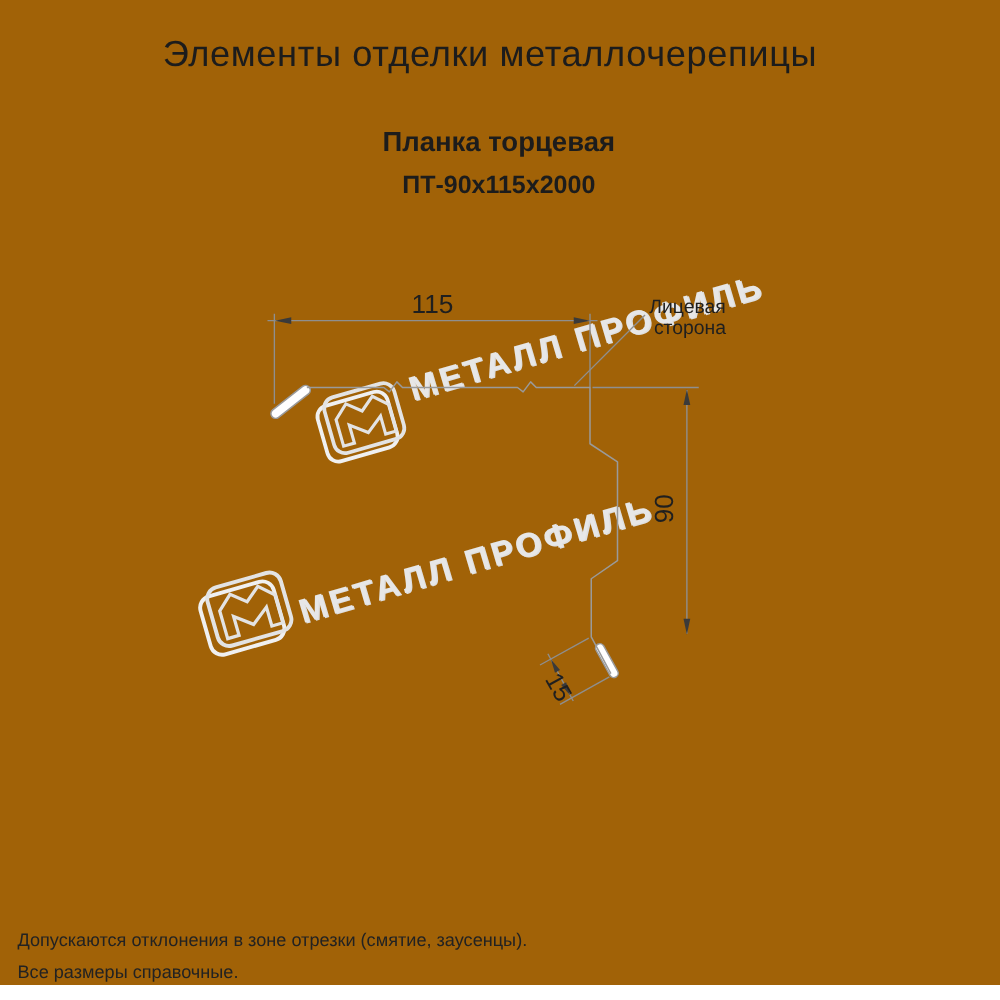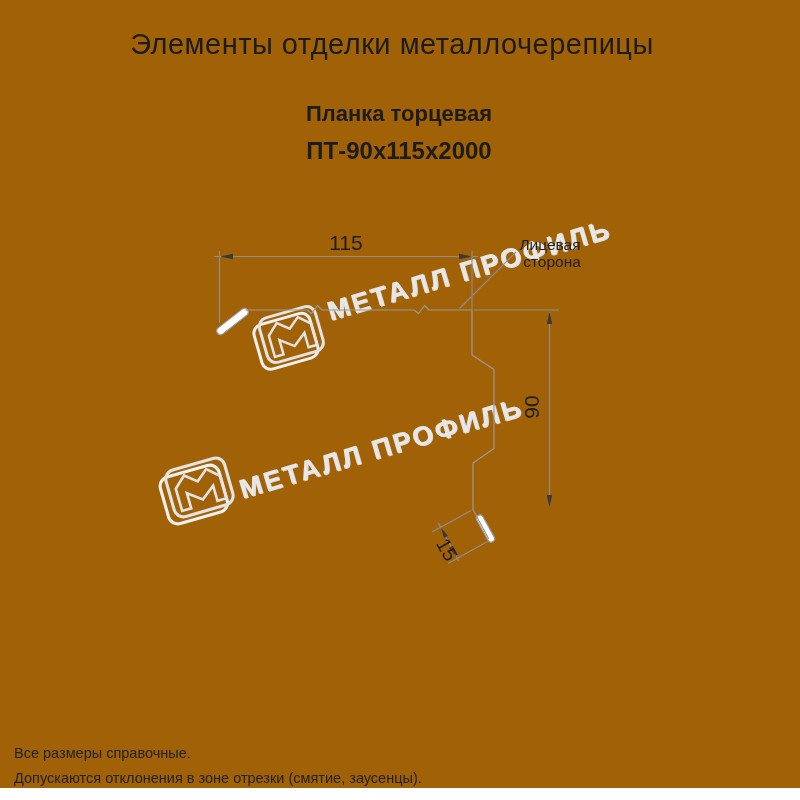--- a/index.html
+++ b/index.html
@@ -9,21 +9,21 @@
   }
   
   .title{
     position:absolute;top:28px;left:0;width:784px;text-align:center;
     font-size:29px;color:#1c1c1c;letter-spacing:0.5px;
   }
   .subtitle{
     position:absolute;left:0;width:798px;text-align:center;color:#1c1c1c;font-weight:bold;
   }
   .subtitle.name{top:101px;font-size:22px;}
-  .subtitle.sku{top:137px;font-size:24px;}
+  .subtitle.sku{top:137px;font-size:20px;}
   
   .wm-text{
     position:absolute;white-space:nowrap;font-weight:700;font-size:27px;
     letter-spacing:2.5px;color:#e7e7e7;z-index:1;
     text-shadow:1px 1px 0 #dfdfdf;
     transform:rotate(-16.5deg);transform-origin:0 50%;
   }
   .wm-logo{position:absolute;z-index:1;transform:rotate(-16deg);}
   
   .drawing{position:absolute;left:0;top:0;z-index:2;}
@@ -102,17 +102,17 @@
                L 472,355
                L 494,369.5
                L 494,448.5
                L 473,463
                L 473,509.5
                L 488.5,538.5"></path>
     </g>
   </svg>
 
   <div class="footer">
+    <div>Допускаются отклонения в зоне отрезки (смятие, заусенцы).</div>
     <div>Все размеры справочные.</div>
-    <div>Допускаются отклонения в зоне отрезки (смятие, заусенцы).</div>
   </div>
 
 </div>
 
 </body></html>

